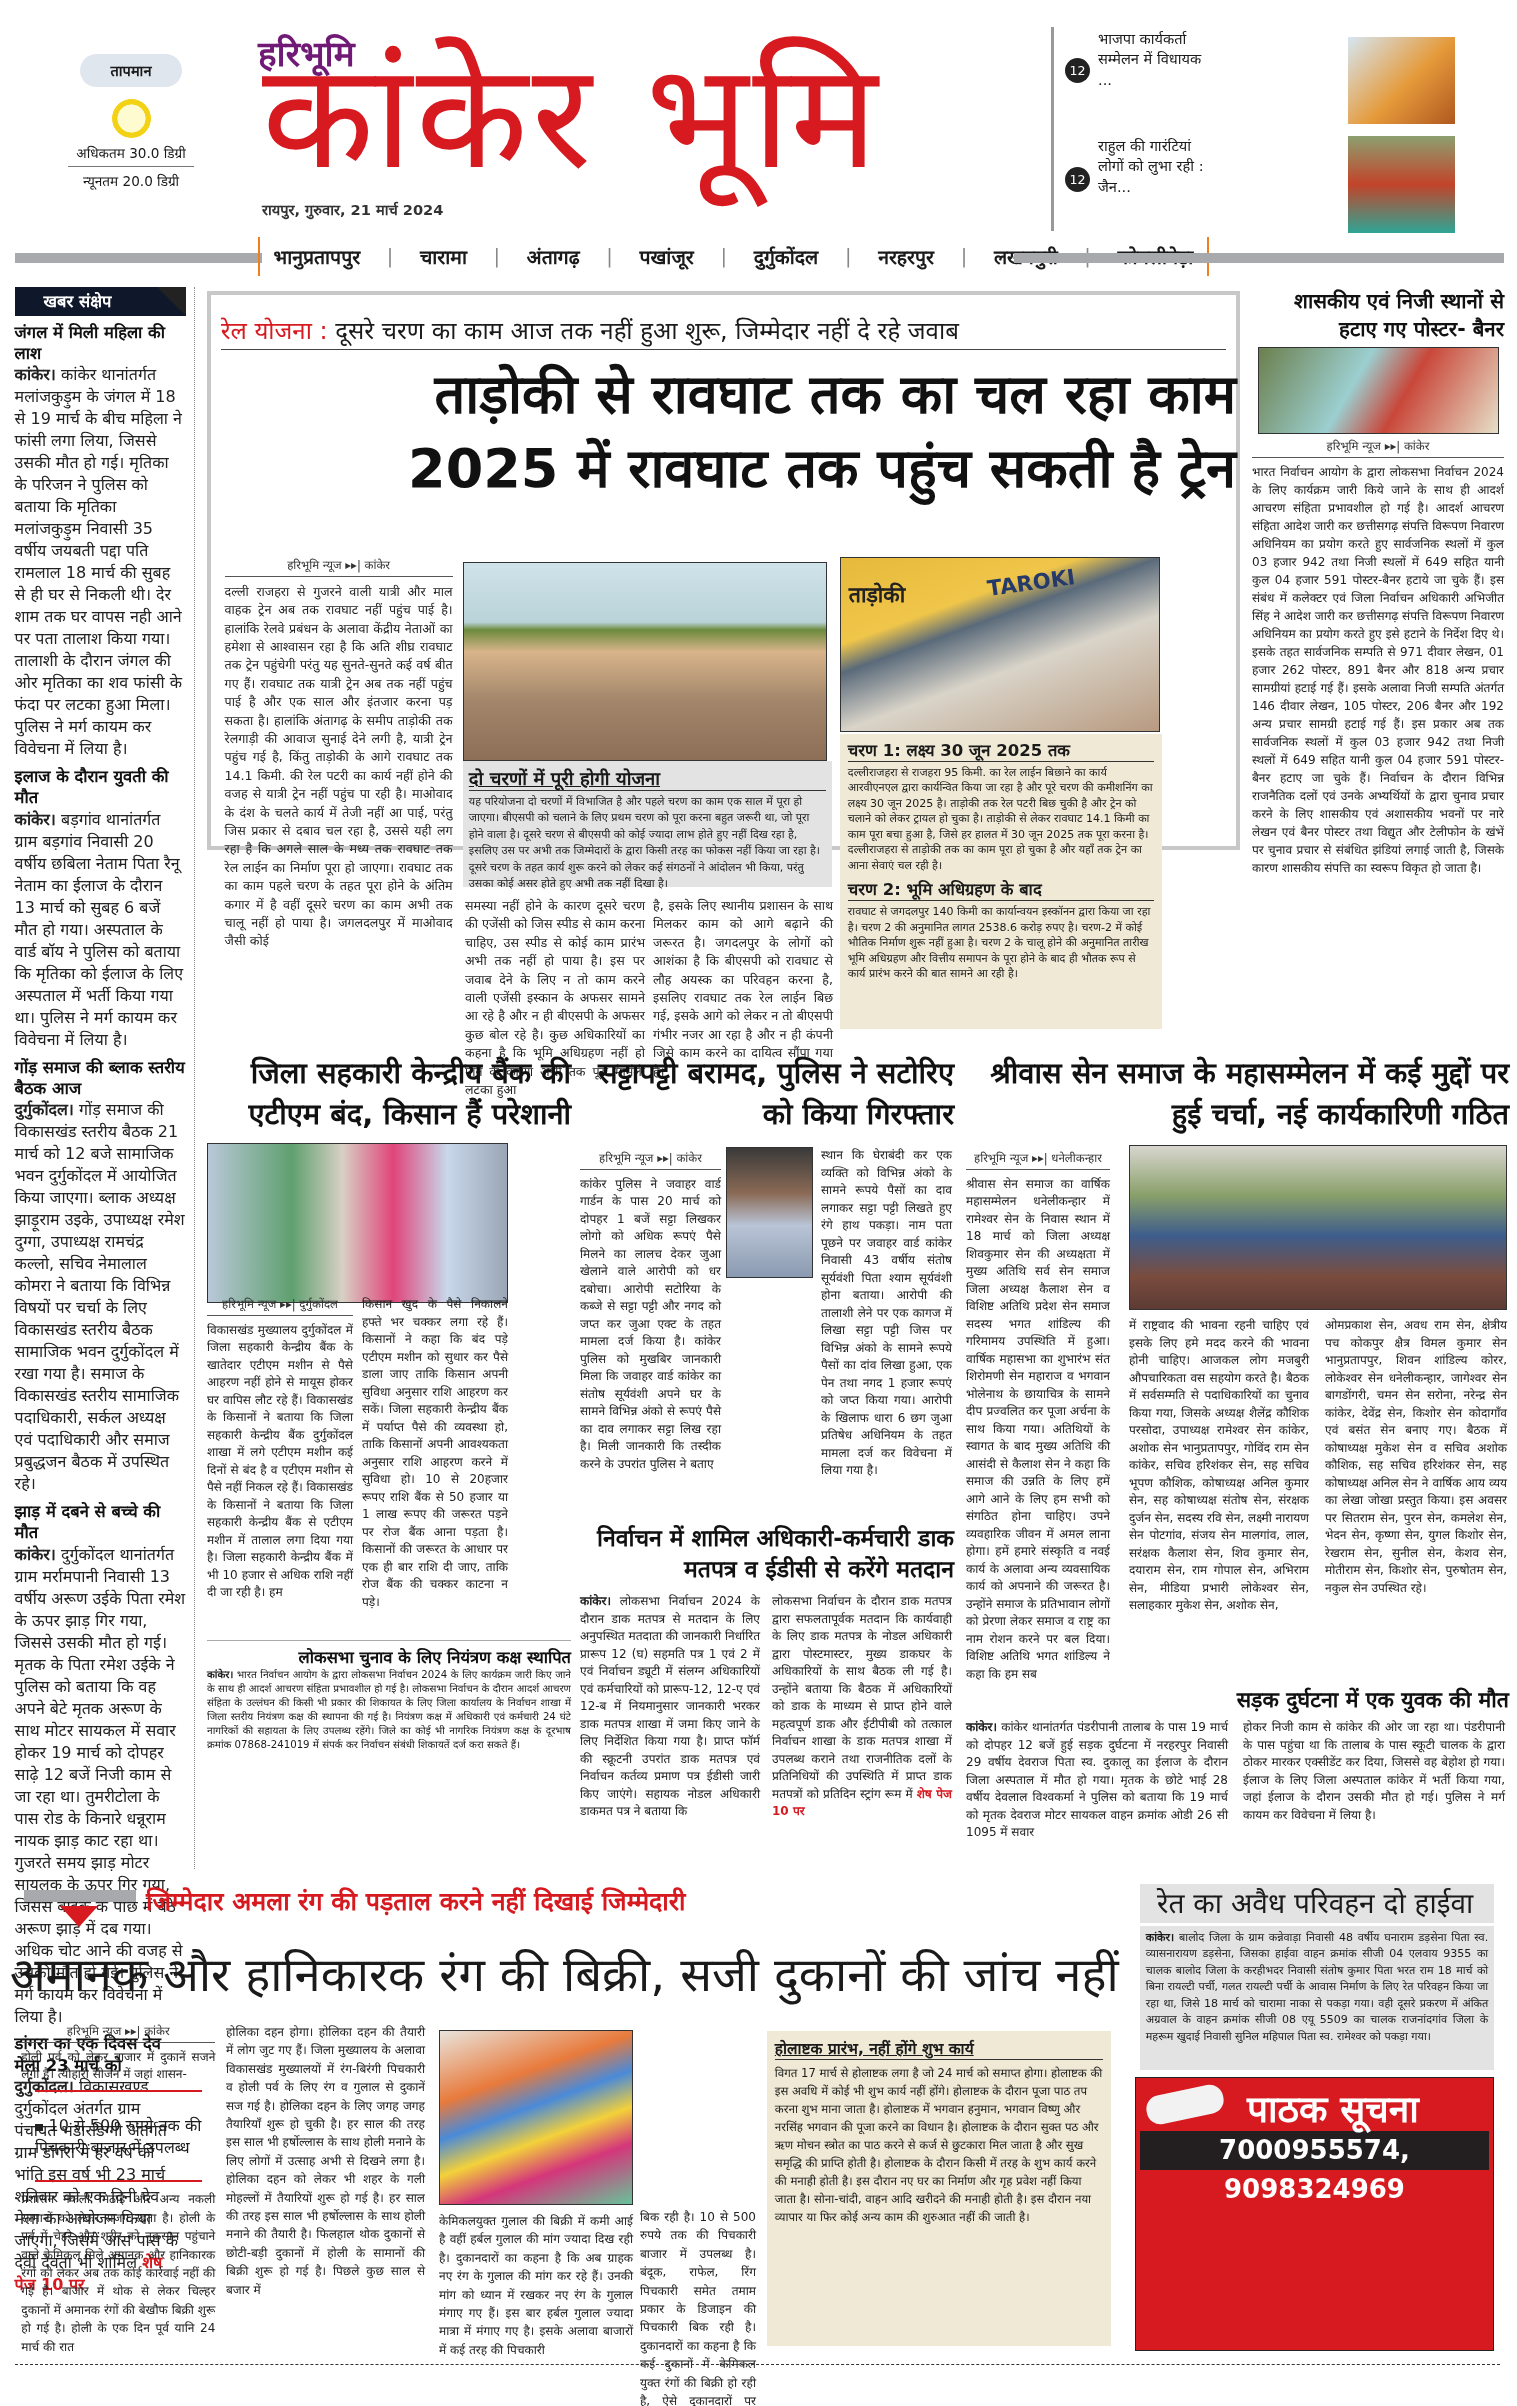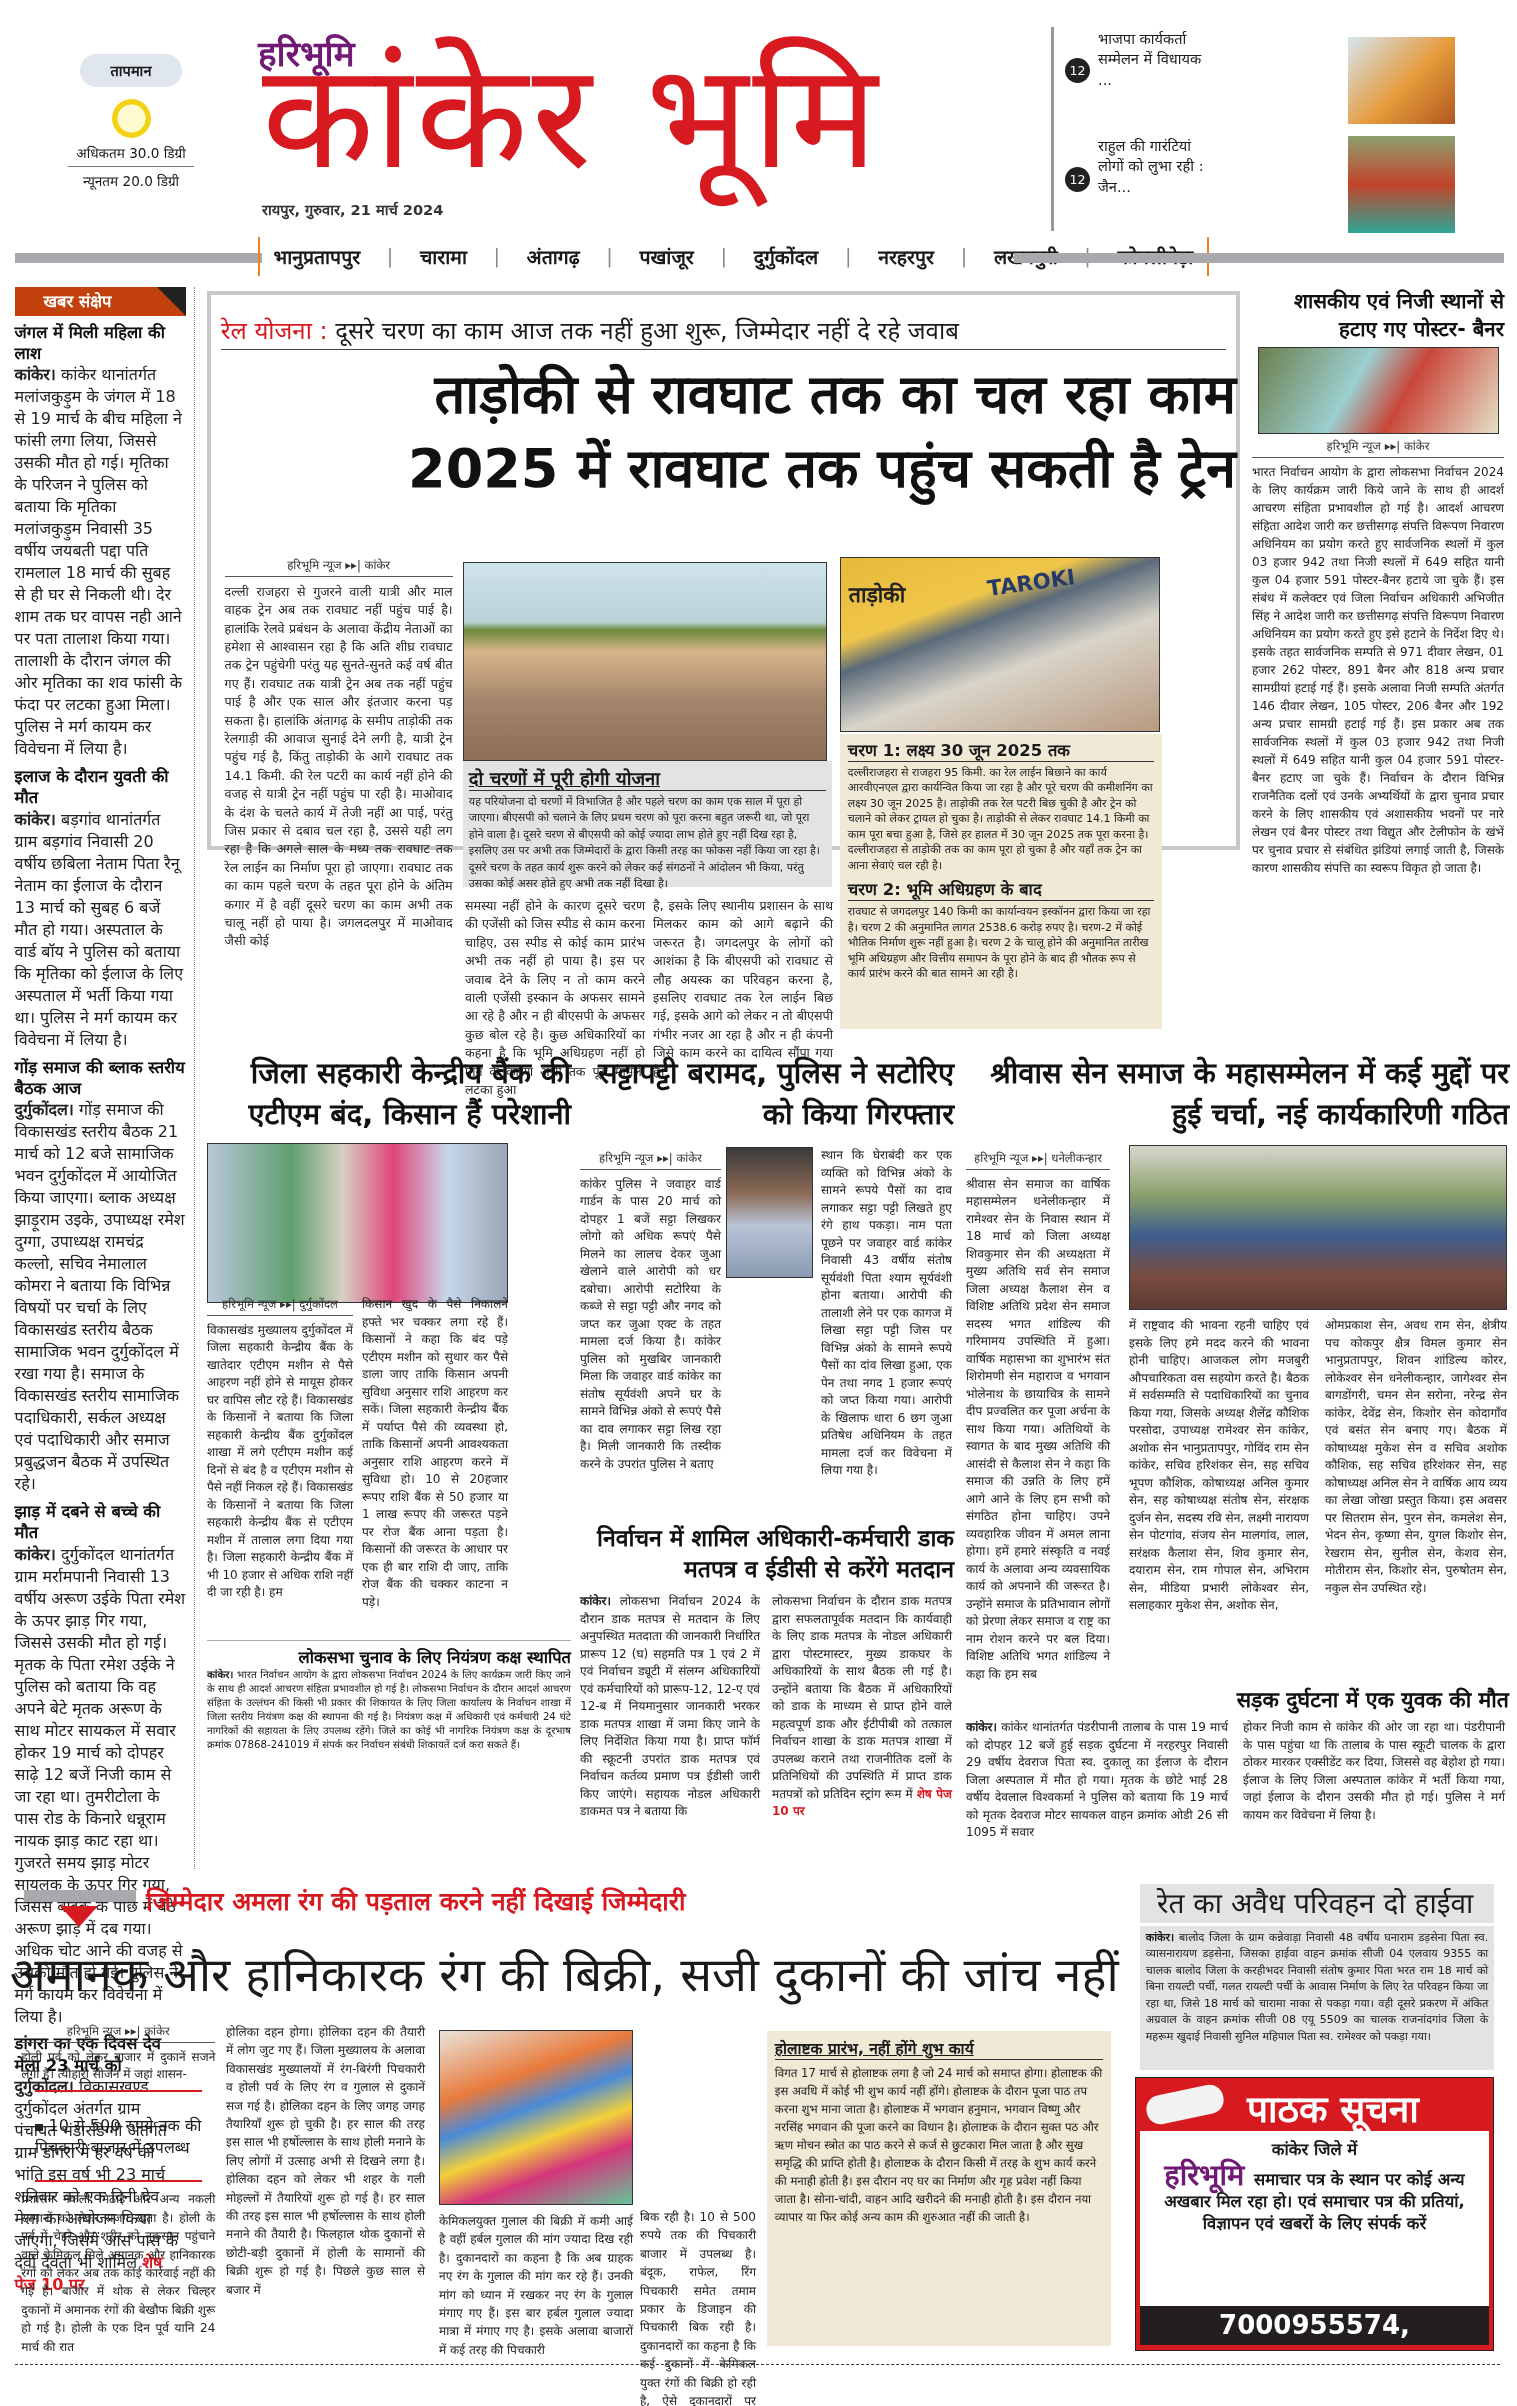--- a/index.html
+++ b/index.html
@@ -69,21 +69,21 @@
   <div class="abs" style="left:33px;top:0;width:116px;font-size:14.6px;line-height:20.4px">भाजपा कार्यकर्ता सम्मेलन में विधायक ...</div>
   <div class="abs" style="left:283px;top:7.8px;width:107px;height:87px;background:linear-gradient(135deg,#d6e6f2,#e59a3a 55%,#b05820)"></div>
 </div>
 <div class="abs" style="left:1065px;top:136px;width:437px;height:97px">
   <div class="pill12 abs" style="left:0;top:31px">12</div>
   <div class="abs" style="left:33px;top:0;width:116px;font-size:14.6px;line-height:20.4px">राहुल की गारंटियां लोगों को लुभा रही : जैन...</div>
   <div class="abs" style="left:283px;top:0;width:107px;height:97px;background:linear-gradient(180deg,#8da070,#c2442a 50%,#2fa595)"></div>
 </div>
 
 <div class="abs" style="left:14.6px;top:287px;width:180px;height:1582px;border-right:1px dotted #888;padding-right:7.8px">
-  <div style="background:#c2410c;color:#fff;font-weight:bold;font-size:16.5px;height:29px;line-height:29px;padding-left:29px;position:relative">
+  <div style="background:#0f172a;color:#fff;font-weight:bold;font-size:16.5px;height:29px;line-height:29px;padding-left:29px;position:relative">
     <span>खबर संक्षेप</span>
     <span style="position:absolute;right:0;top:0;border-top:29px solid #222;border-left:29px solid transparent"></span>
   </div>
   <div>
     <div class="side-h">जंगल में मिली महिला की लाश</div>
     <div class="side-t"><b>कांकेर।</b> <span>कांकेर थानांतर्गत मलांजकुड़ुम के जंगल में 18 से 19 मार्च के बीच महिला ने फांसी लगा लिया, जिससे उसकी मौत हो गई। मृतिका के परिजन ने पुलिस को बताया कि मृतिका मलांजकुड़ुम निवासी 35 वर्षीय जयबती पद्दा पति रामलाल 18 मार्च की सुबह से ही घर से निकली थी। देर शाम तक घर वापस नही आने पर पता तालाश किया गया। तालाशी के दौरान जंगल की ओर मृतिका का शव फांसी के फंदा पर लटका हुआ मिला। पुलिस ने मर्ग कायम कर विवेचना में लिया है।</span></div>
   </div>
   <div>
     <div class="side-h">इलाज के दौरान युवती की मौत</div>
     <div class="side-t"><b>कांकेर।</b> <span>बड़गांव थानांतर्गत ग्राम बड़गांव निवासी 20 वर्षीय छबिला नेताम पिता रैनू नेताम का ईलाज के दौरान 13 मार्च को सुबह 6 बजें मौत हो गया। अस्पताल के वार्ड बॉय ने पुलिस को बताया कि मृतिका को ईलाज के लिए अस्पताल में भर्ती किया गया था। पुलिस ने मर्ग कायम कर विवेचना में लिया है।</span></div>
@@ -217,21 +217,17 @@
 <div class="abs graybg" style="left:1140px;top:1884px;width:354px;height:39px;font-size:28px;line-height:39px;padding-left:17px">रेत का अवैध परिवहन दो हाईवा पकड़ाया</div>
 <div class="abs graybg" style="left:1140px;top:1926px;width:354px;height:144px;padding:3.9px 5.8px;font-size:11px;line-height:16.5px;text-align:justify">
   <b>कांकेर।</b> <span>बालोद जिला के ग्राम कन्नेवाड़ा निवासी 48 वर्षीय घनाराम डड़सेना पिता स्व. व्यासनारायण डड़सेना, जिसका हाईवा वाहन क्रमांक सीजी 04 एलवाय 9355 का चालक बालोद जिला के करहीभदर निवासी संतोष कुमार पिता भरत राम 18 मार्च को बिना रायल्टी पर्ची, गलत रायल्टी पर्ची के आवास निर्माण के लिए रेत परिवहन किया जा रहा था, जिसे 18 मार्च को चारामा नाका से पकड़ा गया। वही दूसरे प्रकरण में अंकित अग्रवाल के वाहन क्रमांक सीजी 08 एयू 5509 का चालक राजनांदगांव जिला के महरूम खुदाई निवासी सुनिल महिपाल पिता स्व. रामेश्वर को पकड़ा गया।</span>
 </div>
 
 <div class="abs" style="left:1135px;top:2077px;width:359px;height:274px;border:1.9px solid #222;background:#d71920;padding:3.9px">
   <div style="height:49px;position:relative">
     <div class="abs" style="left:5.8px;top:7.8px;width:78px;height:29px;background:#f2f2f2;border-radius:13.6px;transform:rotate(-12deg)"></div>
     <div class="abs" style="left:107px;top:0;color:#fff;font-size:37px;font-weight:bold">पाठक सूचना</div>
   </div>
-  <div style="background:#fff;height:175px;text-align:center;padding-top:5.8px">
-    <div style="font-size:16.5px;font-weight:bold">कांकेर जिले में</div>
-    <div style="font-size:16.5px;font-weight:bold;line-height:22px;padding:3.9px 9.7px"><span class="green" style="font-size:29px;margin-right:9.7px">हरिभूमि</span><span>समाचार पत्र के स्थान पर कोई अन्य अखबार मिल रहा हो। एवं समाचार पत्र की प्रतियां, विज्ञापन एवं खबरों के लिए संपर्क करें</span></div>
-  </div>
   <div style="background:#231f20;color:#fff;height:39px;font-size:26px;font-weight:bold;text-align:center;line-height:39px">7000955574, 9098324969</div>
 </div>
 
 <div class="abs" style="left:14.6px;top:2364px;width:1485px;border-top:1.9px dashed #333"></div>
 
 
 </body></html>

